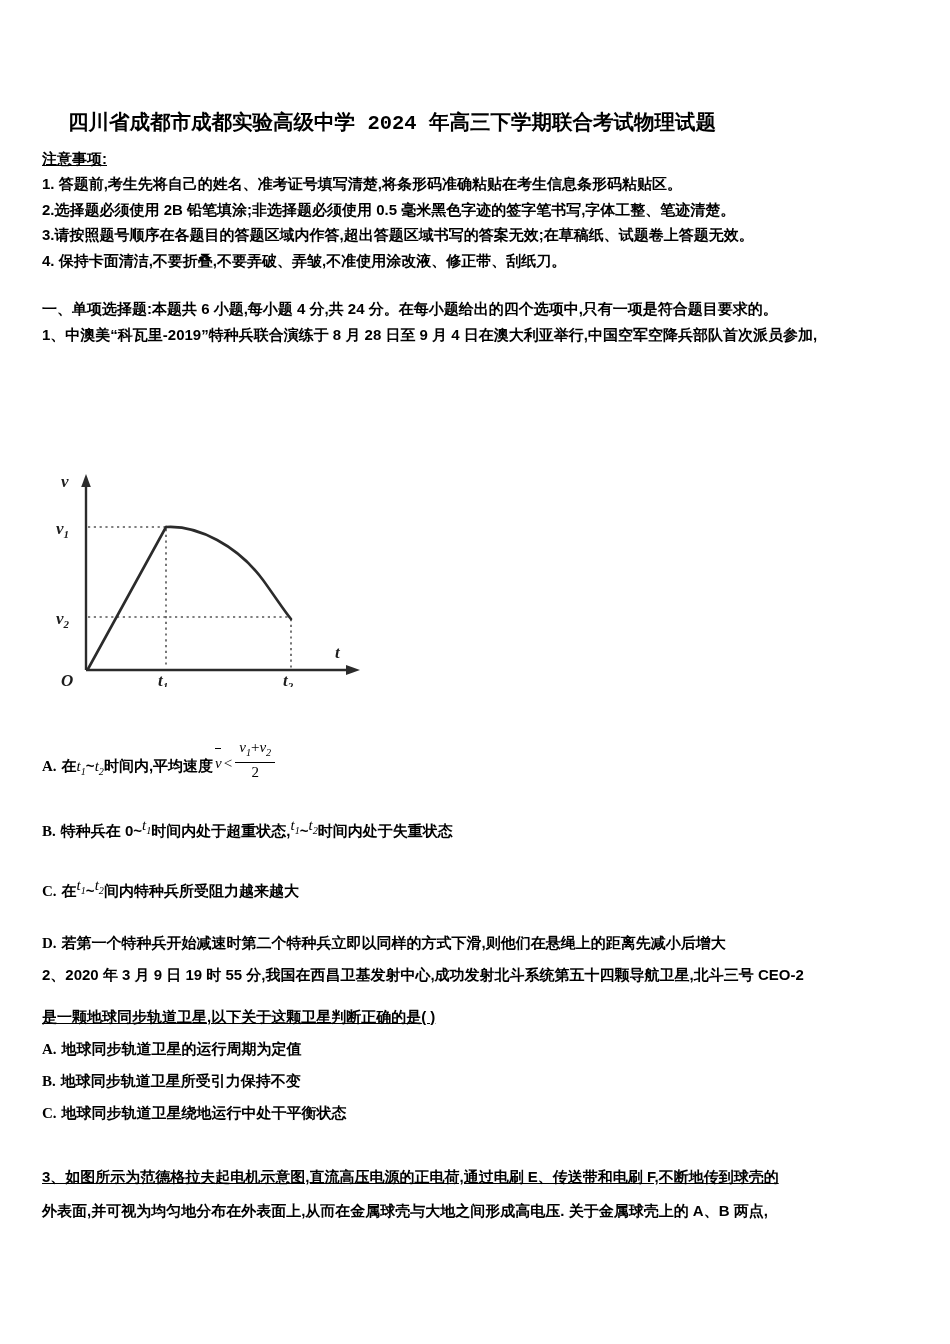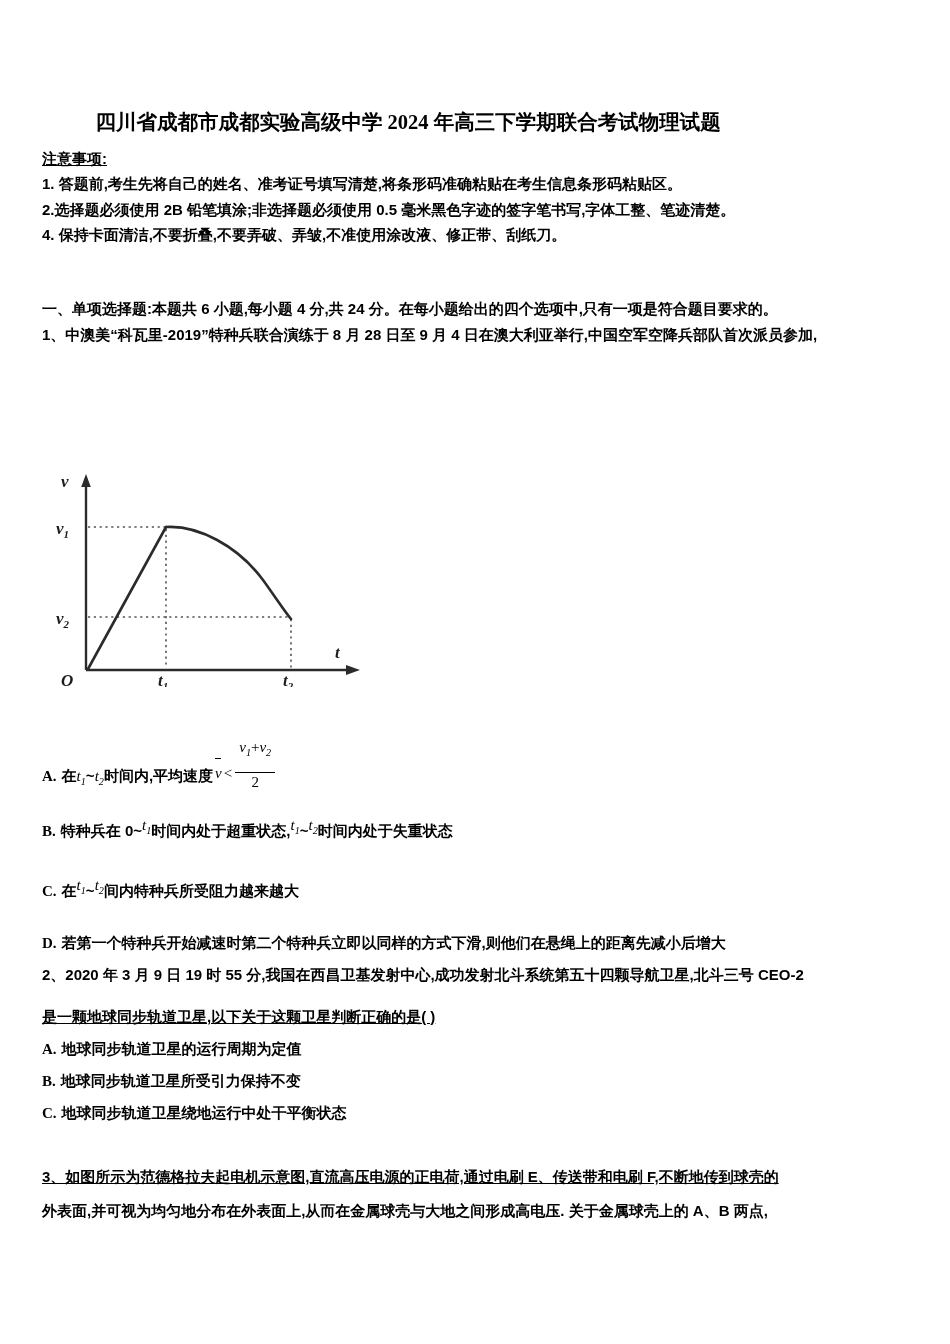--- a/index.html
+++ b/index.html
@@ -25,22 +25,21 @@
 
   .doc-title {
     position: absolute;
     left: 0;
     top: 108px;
     width: 784px;
     text-align: center;
     font-size: 20.5px;
     font-weight: bold;
     letter-spacing: 0px;
-    font-family: Liberation Serif, serif;
-    margin-left: 16px;
+    font-family: Liberation Mono, monospace;
   }
 
   .notice-block {
     position: absolute;
     left: 42px;
     top: 146px;
     width: 880px;
   }
   .notice-head {
     font-size: 15px;
@@ -137,21 +136,21 @@
     vertical-align: -0.55em;
     text-align: center;
     font-style: italic;
     font-weight: normal;
     font-family: "Liberation Serif", "DejaVu Serif", serif;
     font-size: 15px;
     margin: 0 1px;
   }
   .frac .num {
     display: block;
-    padding: 0 4px 13px 4px;
+    padding: 0 4px 3px 4px;
     border-bottom: 1.2px solid #000;
     line-height: 1.15;
   }
   .frac .den {
     display: block;
     padding-top: 1px;
     line-height: 1.15;
   }
   .vbar {
     display: inline-block;
@@ -194,20 +193,21 @@
 <body>
 
 <div class="page">
 
   <div class="doc-title">四川省成都市成都实验高级中学 2024 年高三下学期联合考试物理试题</div>
 
   <div class="notice-block">
     <div class="notice-head">注意事项:</div>
     <div class="notice-item">1.  答题前,考生先将自己的姓名、准考证号填写清楚,将条形码准确粘贴在考生信息条形码粘贴区。</div>
     <div class="notice-item">2.选择题必须使用 2B 铅笔填涂;非选择题必须使用 0.5 毫米黑色字迹的签字笔书写,字体工整、笔迹清楚。</div>
+    <div class="notice-item">3.请按照题号顺序在各题目的答题区域内作答,超出答题区域书写的答案无效;在草稿纸、试题卷上答题无效。</div>
     <div class="notice-item">4. 保持卡面清洁,不要折叠,不要弄破、弄皱,不准使用涂改液、修正带、刮纸刀。</div>
   </div>
 
   <div class="section-head">一、单项选择题:本题共 6 小题,每小题 4 分,共 24 分。在每小题给出的四个选项中,只有一项是符合题目要求的。</div>
 
   <div class="q-line q1-l1">1、中澳美“科瓦里-2019”特种兵联合演练于 8 月 28 日至 9 月 4 日在澳大利亚举行,中国空军空降兵部队首次派员参加,</div>
 
   <div class="figure">
     <svg width="350" height="225" viewBox="0 0 350 225" xmlns="http://www.w3.org/2000/svg">
 

